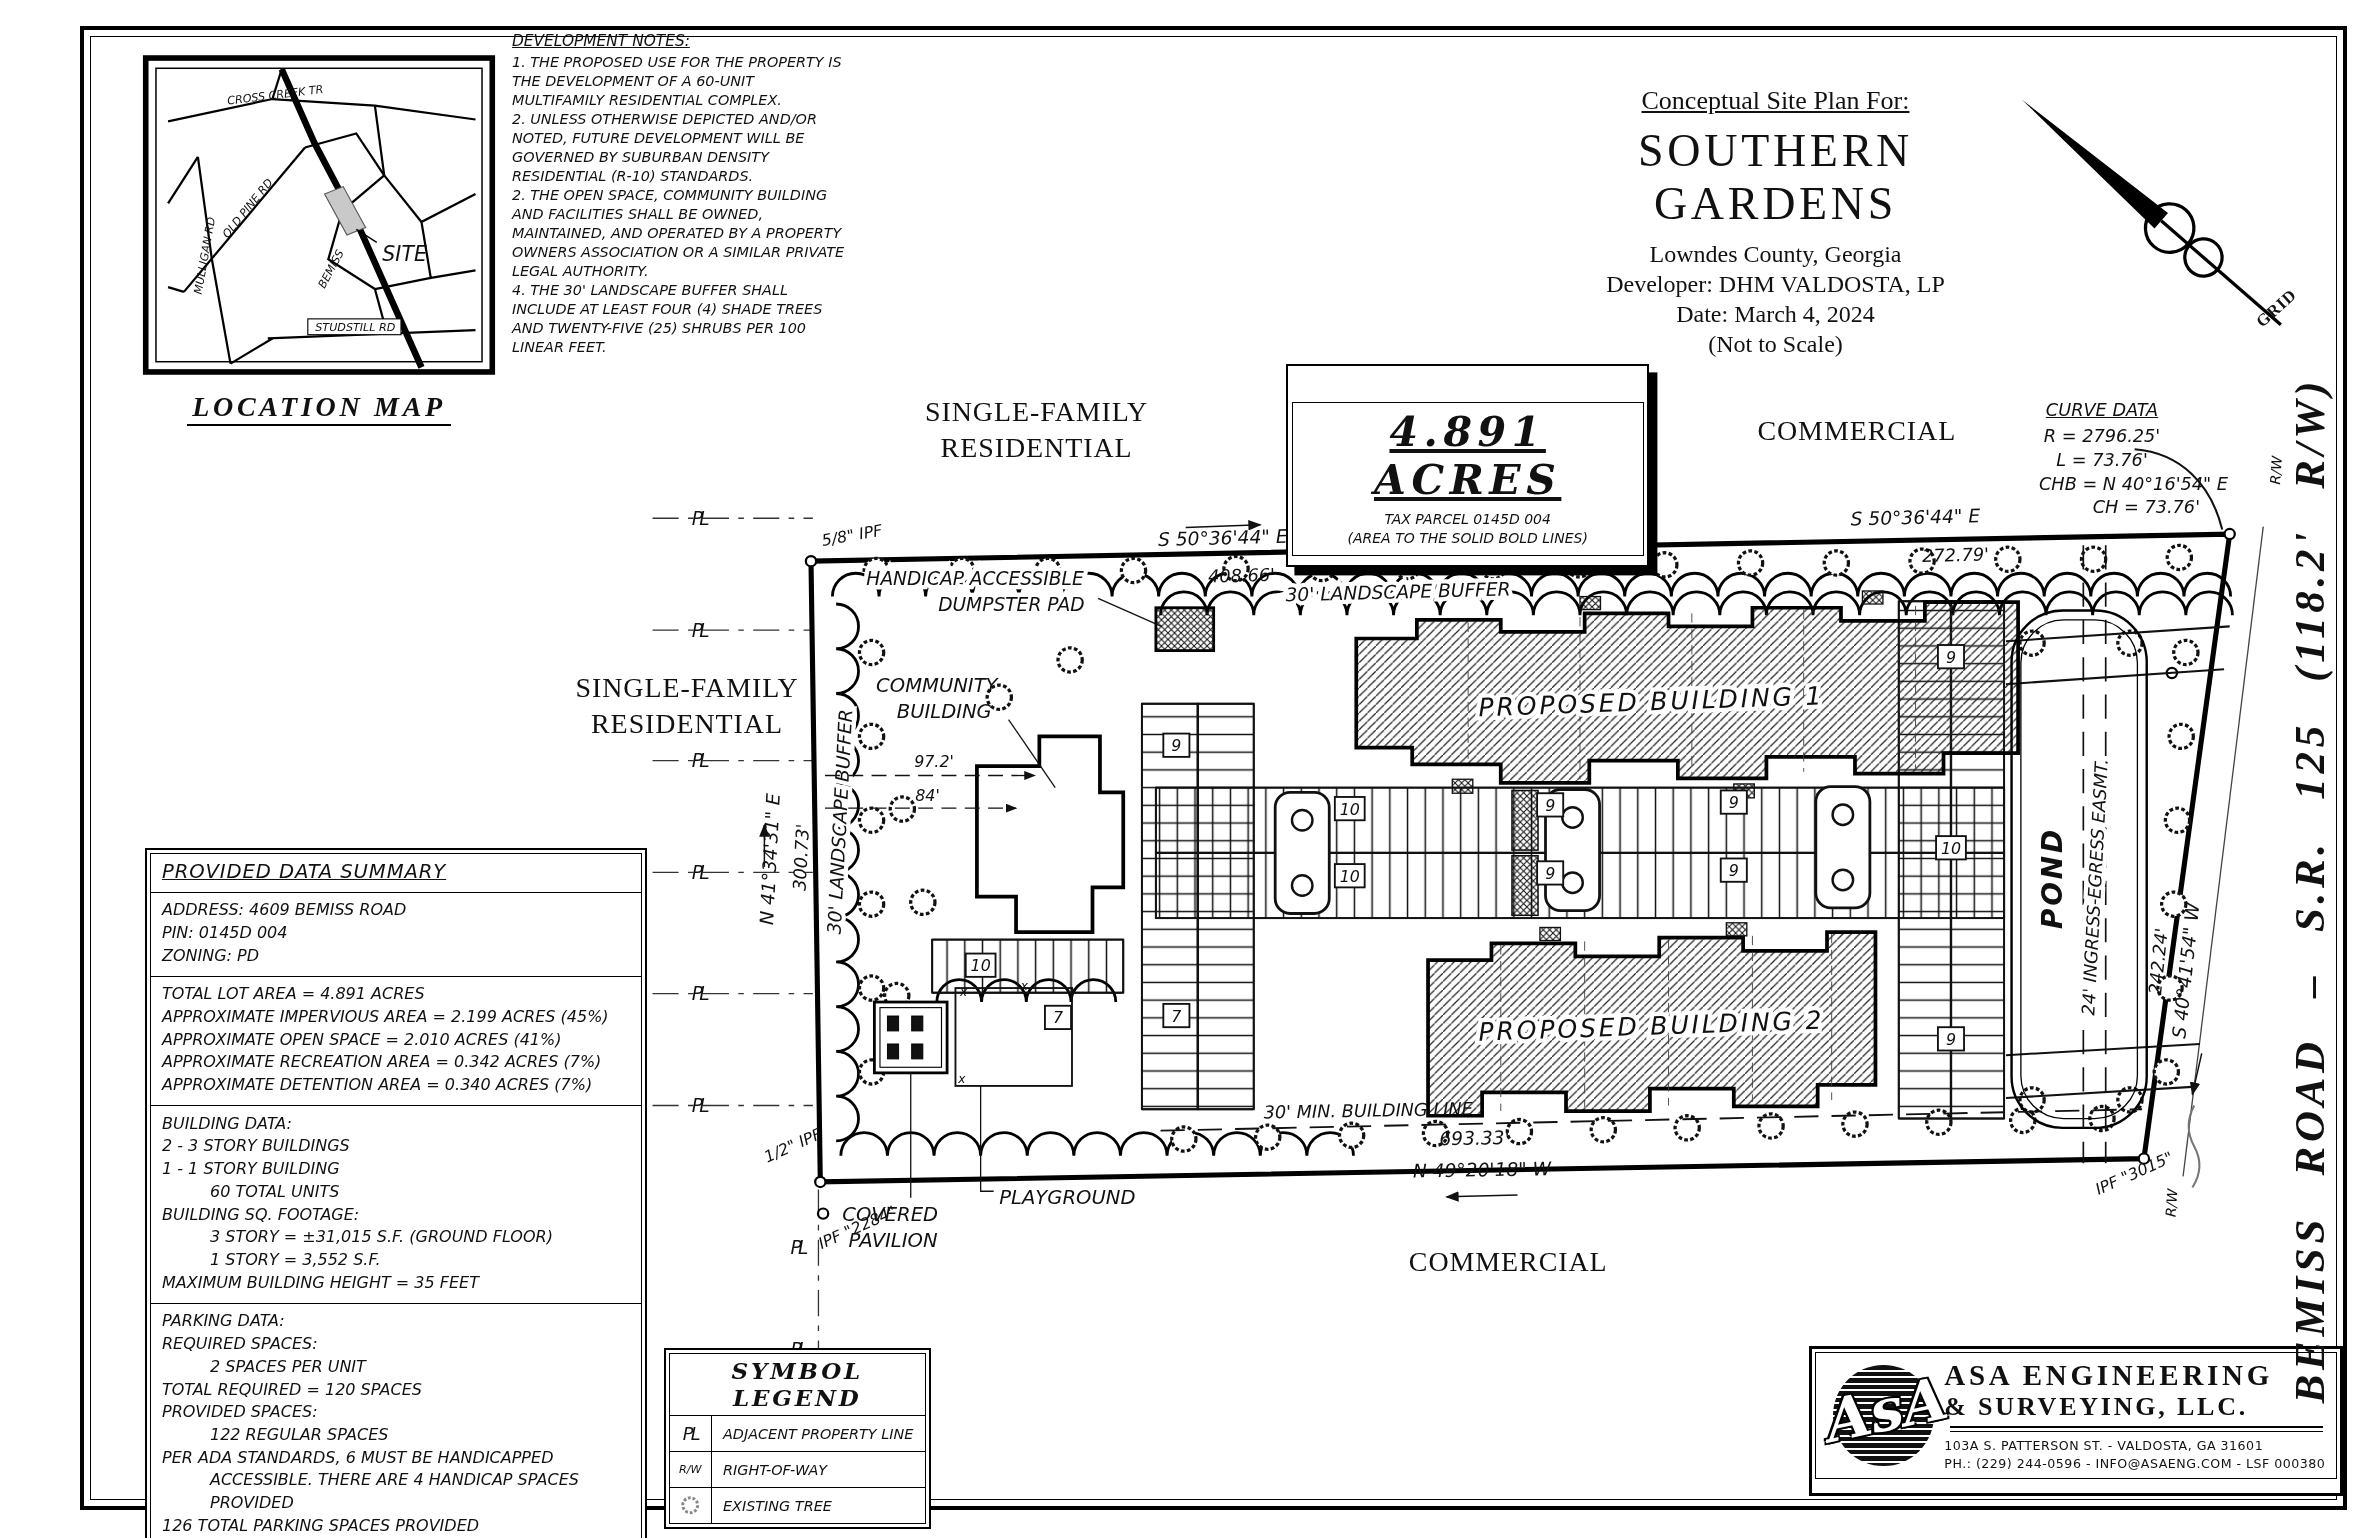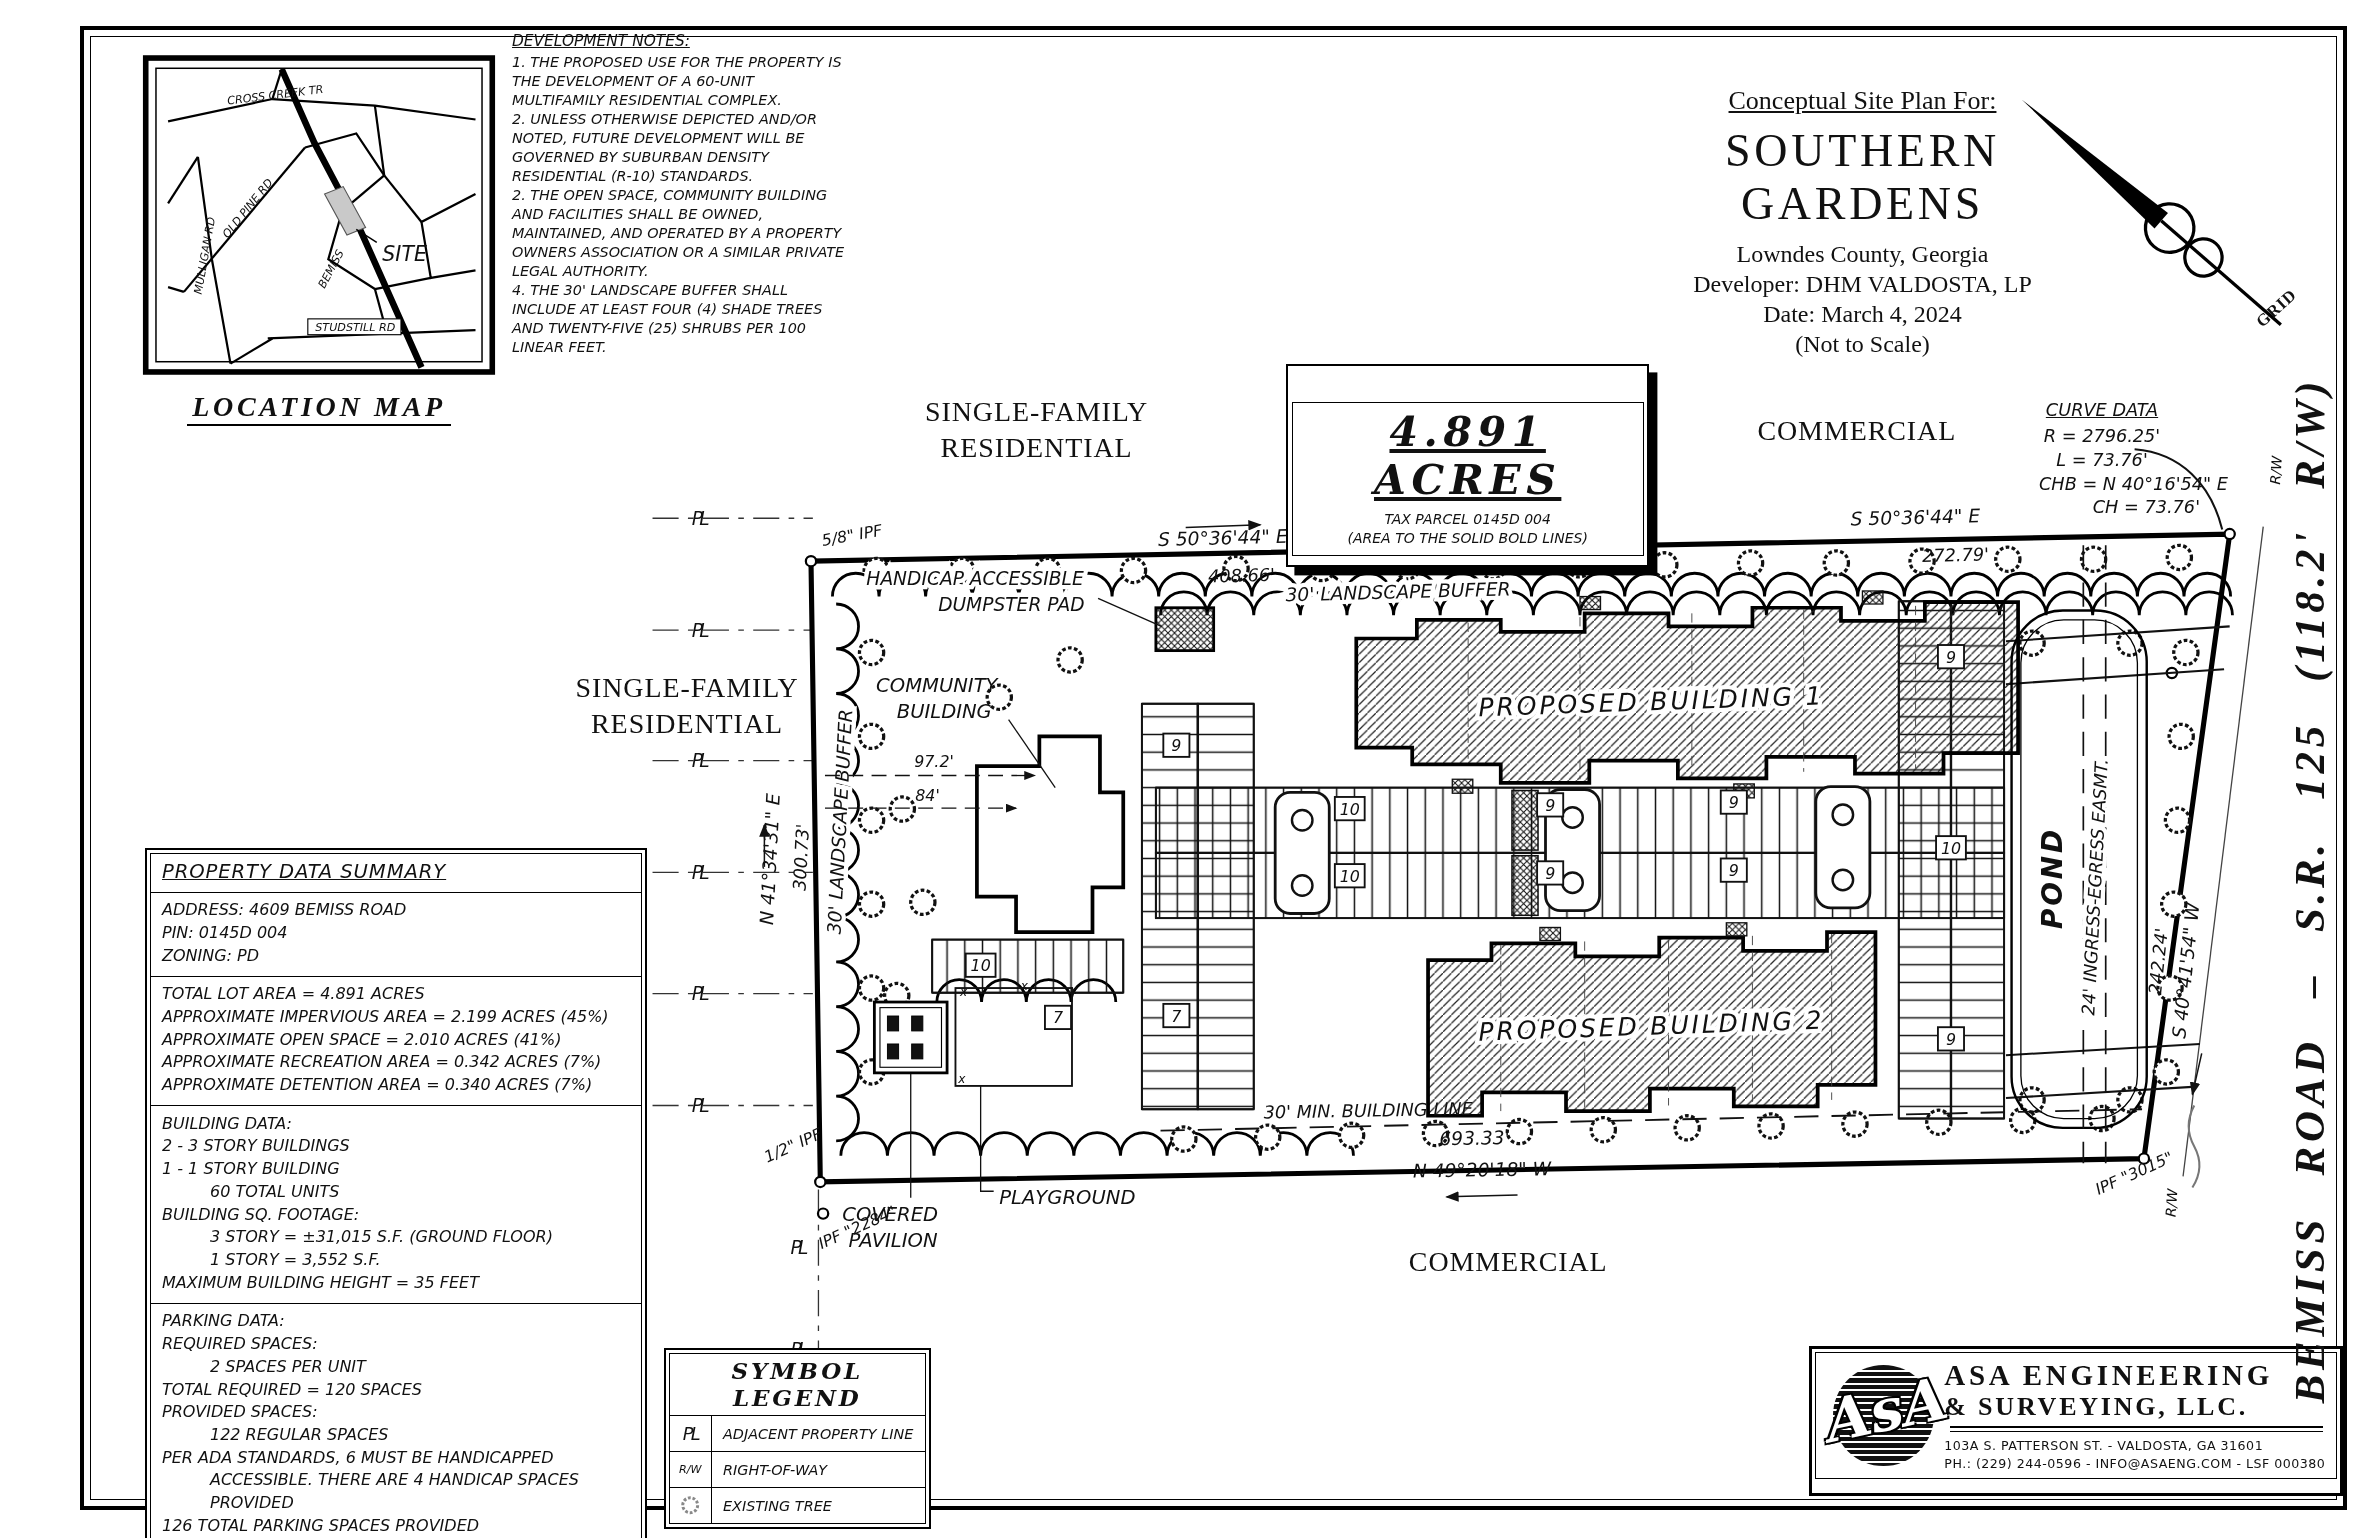--- a/index.html
+++ b/index.html
@@ -13,21 +13,21 @@
   
   .locmap{position:absolute;left:142px;top:54px;width:354px;}
   .locmap-cap{margin-top:11.2px;text-align:center;font-family:"Liberation Serif",serif;
               font-weight:bold;font-style:italic;font-size:28px;letter-spacing:3.7px;}
   .locmap-cap span{border-bottom:2.8px solid #000;padding:0 5.6px 1.9px 5.6px;}
   
   .devnotes{position:absolute;left:512px;top:31px;width:337px;font-style:italic;
             font-size:14.4px;line-height:1.32;}
   .devnotes .dn-title{text-decoration:underline;margin-bottom:1.9px;font-size:15.4px;}
   
-  .titleblock{position:absolute;left:1620px;top:86px;width:485px;text-align:center;
+  .titleblock{position:absolute;left:1533px;top:86px;width:485px;text-align:center;
               font-family:"Liberation Serif",serif;}
   .tb-for{font-size:26px;text-decoration:underline;margin-bottom:7.5px;}
   .tb-name{font-size:46px;letter-spacing:3.7px;margin-bottom:9.3px;}
   .tb-sub{font-size:24px;line-height:1.25;}
   
   .areabox{position:absolute;left:1286px;top:364px;width:352px;background:#fff;
            border:2.8px solid #000;box-shadow:8.4px 8.4px 0 0 #000;text-align:center;padding:7.5px 3.7px 9.3px;}
   .areabox-inner{border:1.4px solid #000;padding:5.6px 3.7px 7.5px;margin-top:28px;}
   .ab-big{font-family:"DejaVu Serif",serif;font-weight:bold;font-style:italic;font-size:41px;
           text-decoration:underline;letter-spacing:5.6px;}
@@ -506,21 +506,21 @@
     <div class="cd-title">CURVE DATA</div>
     <div style="text-align:center">R = 2796.25'</div>
     <div style="text-align:center">L = 73.76'</div>
     <div>CHB = N 40°16'54" E</div>
     <div style="padding-right:28px">CH = 73.76'</div>
   </div>
 
   <div class="propbox">
     <div class="propbox-inner">
       <div class="prop-sec">
-        <div class="prop-title">PROPERTY DATA SUMMARY</div>
+        <div class="prop-title">PROVIDED DATA SUMMARY</div>
       </div>
       <div class="prop-sec">
         <div class="prop-line">ADDRESS: 4609 BEMISS ROAD</div>
         <div class="prop-line">PIN: 0145D 004</div>
         <div class="prop-line">ZONING: PD</div>
       </div>
       <div class="prop-sec">
         <div class="prop-line">TOTAL LOT AREA = 4.891 ACRES</div>
         <div class="prop-line">APPROXIMATE IMPERVIOUS AREA = 2.199 ACRES (45%)</div>
         <div class="prop-line">APPROXIMATE OPEN SPACE = 2.010 ACRES (41%)</div>

